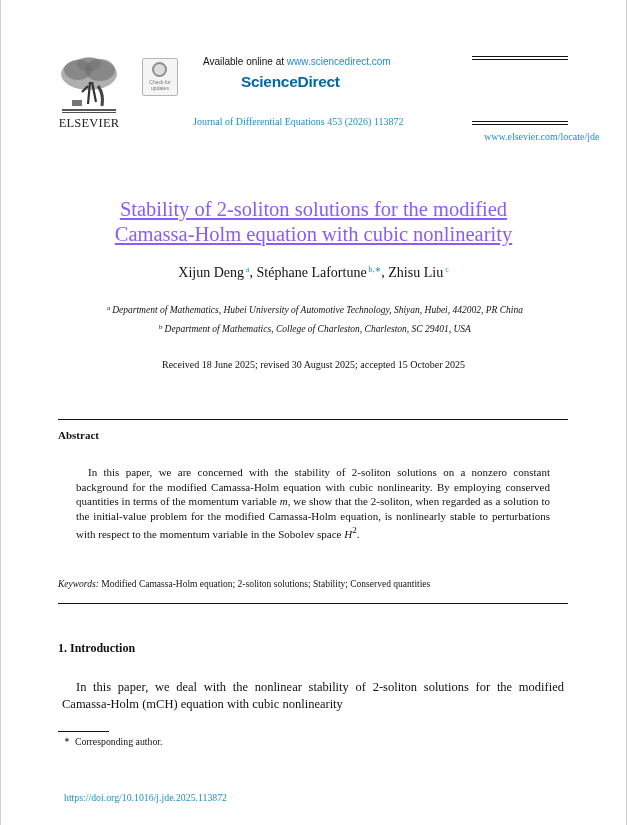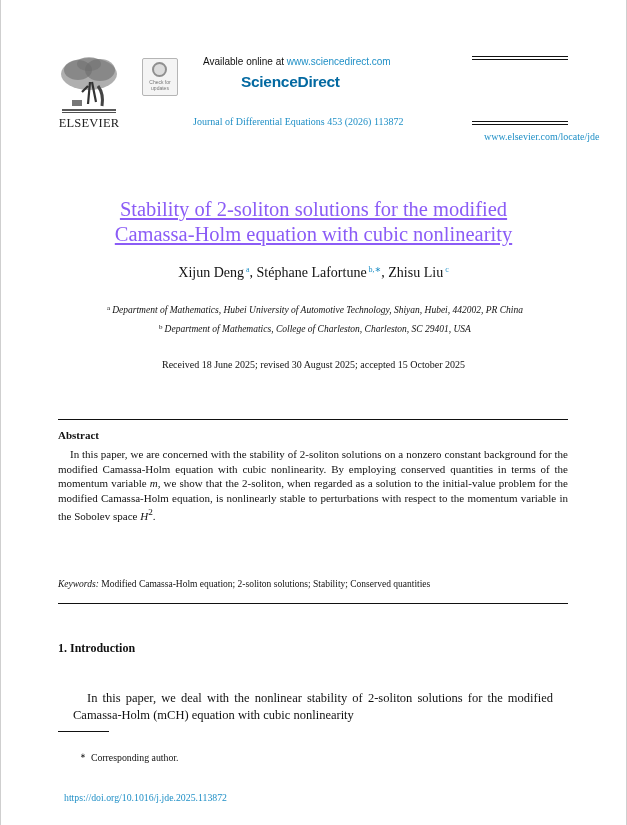--- a/index.html
+++ b/index.html
@@ -34,34 +34,34 @@
   .authors { position: absolute; left: 40px; top: 265px; width: 547px; text-align: center; font-size: 14px; color: #111; }
   .authors sup { color: #1f8fc6; font-size: 8px; vertical-align: 5px; margin-left: 2px; }
   .affils { position: absolute; left: 60px; top: 300px; width: 510px; text-align: center; font-size: 9.5px; line-height: 17px; font-style: italic; color: #111; }
   .affils sup { font-style: normal; font-size: 7px; vertical-align: 3px; margin-right: 2px; }
   .dates { position: absolute; left: 40px; top: 359px; width: 547px; text-align: center; font-size: 10px; color: #111; }
 
   
   .hrule { position: absolute; left: 58px; width: 510px; height: 0; border-top: 1px solid #111; }
   .abs-head { position: absolute; left: 58px; top: 429px; font-size: 11px; font-weight: bold; color: #111; }
   .abs-body { position: absolute; left: 58px; top: 447px; width: 510px; font-size: 11px; line-height: 14.6px; text-align: justify; color: #111; }
-  .abs-body p { margin: 0; }
+  .abs-body p { margin: 18px; }
   .abs-body .ind { text-indent: 12px; }
   .keywords { position: absolute; left: 58px; top: 579px; width: 510px; font-size: 9.5px; color: #111; }
   .keywords em { font-style: italic; }
 
   
   .sec-head { position: absolute; left: 58px; top: 641px; font-size: 12px; font-weight: bold; color: #111; }
   .intro { position: absolute; left: 58px; top: 675px; width: 510px; font-size: 12.5px; line-height: 16.5px; text-align: justify; color: #111; }
-  .intro p { margin: 15px; text-indent: 14px; }
+  .intro p { margin: 4px; text-indent: 14px; }
 
   
   .fn-rule { position: absolute; left: 58px; top: 731px; width: 51px; border-top: 1px solid #111; }
   .fn { position: absolute; left: 58px; top: 734px; width: 510px; font-size: 9.8px; line-height: 12.6px; color: #111; }
-  .fn p { margin: 16px; }
+  .fn p { margin: 0; }
   .fn .star { font-size: 7px; vertical-align: 3px; margin-left: 6px; margin-right: 5px; }
   .fn .ind { padding-left: 17px; }
   .fn em { font-style: italic; }
   .doi-block { position: absolute; left: 58px; top: 786px; width: 510px; font-size: 9.8px; line-height: 12.6px; color: #111; }
   .doi-block p { margin: 6px; }
 </style>
 </head>
 <body>
 
 <div class="page-edge-l"></div>

